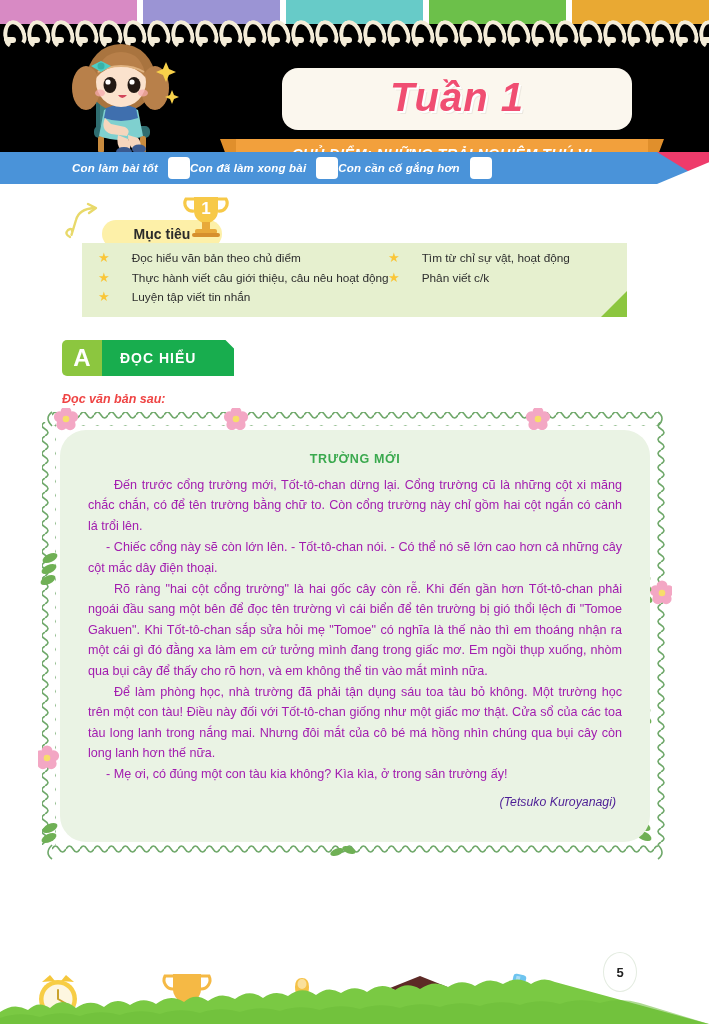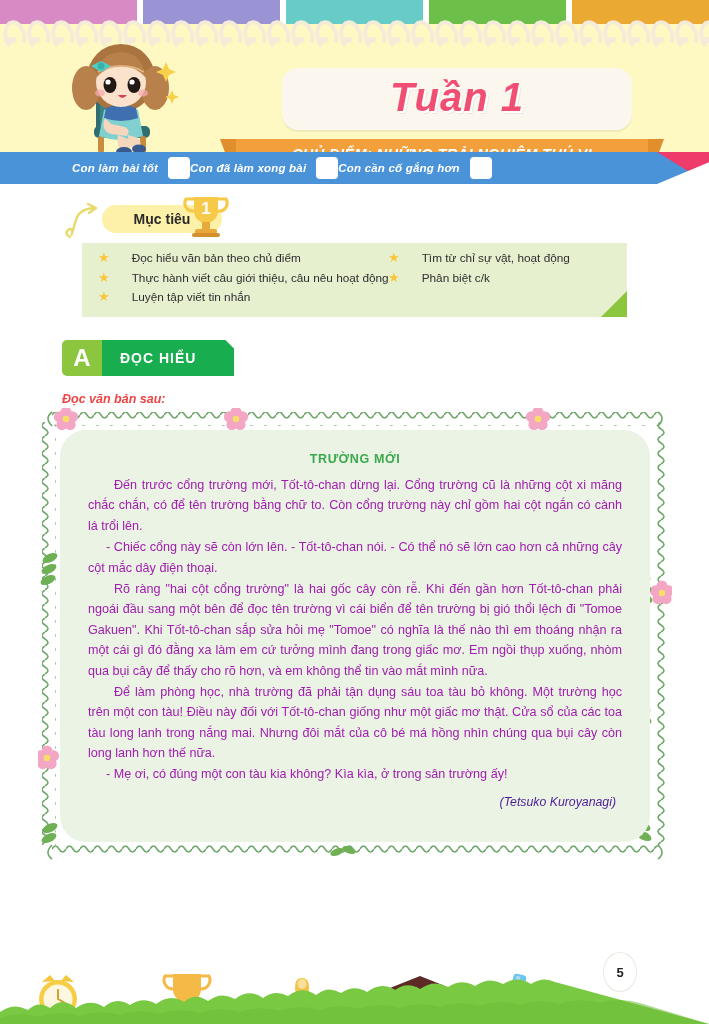--- a/index.html
+++ b/index.html
@@ -12,21 +12,21 @@
   .page { position: relative; width: 709px; height: 1024px; background:#fff; }
 
   
   .tabs { position:absolute; top:0; left:0; width:709px; height:36px; display:flex; }
   .tab { flex:1; margin-right:6px; border-bottom-left-radius:3px; border-bottom-right-radius:3px; }
   .tab:last-child { margin-right:0; }
 
   
   .header {
     position:absolute; top:24px; left:0; width:709px; height:128px;
-    background:#fef9c3;
+    background:#000000;
   }
   .spiral { position:absolute; top:-4px; left:0; width:709px; height:26px; display:flex; }
   .ring {
     width:23px; height:24px; margin-right:1px; position:relative; flex:none;
   }
   .ring::before {
     content:""; position:absolute; top:0; left:3px; width:15px; height:21px;
     border:4px solid #f4ecd8; border-radius:50% 50% 50% 50%/ 60% 60% 40% 40%;
     border-bottom-color:transparent; border-left-color:#f4ecd8;
     transform: rotate(-12deg);
@@ -86,21 +86,21 @@
   }
   .corner-tri2 {
     position:absolute; right:0; top:0; width:52px; height:32px;
     background:#fff;
     clip-path: polygon(100% 100%, 0 100%, 100% 32%);
   }
 
   
   .goal-head { position:absolute; left:60px; top:197px; width:220px; height:42px; }
   .goal-pill {
-    position:absolute; left:42px; top:8px; width:120px; height:28px;
+    position:absolute; left:42px; top:23px; width:120px; height:28px;
     background:#fdf0a8; border-radius:14px;
     display:flex; align-items:center; justify-content:center;
   }
   .goal-pill span { font-size:14px; color:#2b2b2b; font-weight:600; }
   .curlarrow { position:absolute; left:0px; top:0px; }
   .trophy { position:absolute; left:120px; top:-4px; }
 
   .goal-box {
     position:absolute; left:82px; top:243px; width:545px; height:74px;
     background:#e6f0cf;
@@ -316,21 +316,21 @@
         <span class="gtxt">Luyện tập viết tin nhắn</span>
       </div>
     </div>
     <div class="goal-col right">
       <div class="goal-item">
         <span class="star">★</span>
         <span class="gtxt">Tìm từ chỉ sự vật, hoạt động</span>
       </div>
       <div class="goal-item">
         <span class="star">★</span>
-        <span class="gtxt">Phân biệt c/k</span>
+        <span class="gtxt">Phân viết c/k</span>
       </div>
     </div>
     <div class="fold"></div>
   </div>
 
   <div class="secA">
     <div class="secA-letter">A</div>
     <div class="secA-label">ĐỌC HIỂU</div>
   </div>
   <div class="read-instr">Đọc văn bản sau:</div>

